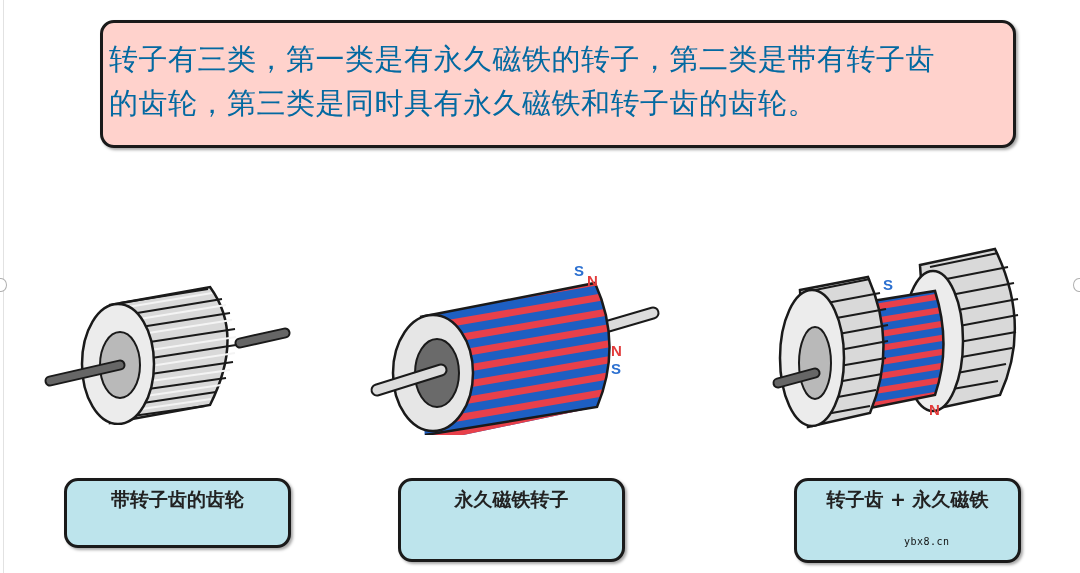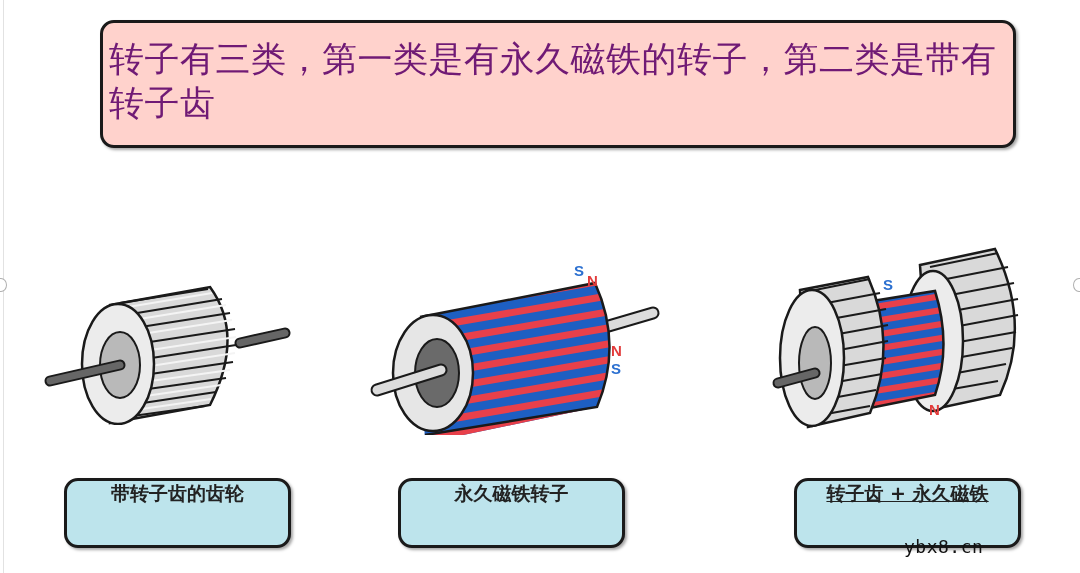--- a/index.html
+++ b/index.html
@@ -10,45 +10,46 @@
   .edge-line-left { position: absolute; left: 3px; top: 0; width: 1px; height: 573px; background: #e2e2e2; }
   .edge-handle-left { position: absolute; left: -5px; top: 278px; width: 10px; height: 12px; border: 1px solid #b0b0b0; border-radius: 50%; background: #fff; }
   .edge-handle-right { position: absolute; right: -5px; top: 278px; width: 10px; height: 12px; border: 1px solid #b0b0b0; border-radius: 50%; background: #fff; }
   .intro-box {
     position: absolute; left: 100px; top: 20px; width: 916px; height: 128px;
     background: #ffd2cc; border: 3px solid #1a1a1a; border-radius: 14px;
     box-shadow: 2px 2px 3px rgba(0,0,0,0.35); box-sizing: border-box;
     padding: 14px 6px 0 6px;
   }
   .intro-text {
-    font-size: 35px; line-height: 44px; color: #701a75; letter-spacing: 0.5px;
-    font-family: Liberation Sans, sans-serif;
+    font-size: 29px; line-height: 44px; color: #0369a1; letter-spacing: 0.5px;
+    font-family: Liberation Serif, serif;
   }
   .rotor { position: absolute; }
   .label-box {
     position: absolute; background: #bde4ec; border: 3px solid #1a1a1a; border-radius: 14px;
     box-shadow: 2px 2px 3px rgba(0,0,0,0.35); box-sizing: border-box;
     text-align: center; font-weight: bold; color: #222; font-size: 19px; line-height: 25px;
-    padding-top: 0;
+    padding-top: 6px;
   }
   .watermark {
     position: absolute; left: 904px; top: 536px; font-family: "DejaVu Sans Mono", monospace;
-    font-size: 18px; color: #111; letter-spacing: 0.5px; text-align: center;
+    font-size: 10px; color: #111; letter-spacing: 0.5px; text-align: center;
   }
   .pole { position: absolute; font-weight: bold; font-size: 15px; font-family: "Liberation Sans", sans-serif; }
 </style>
 </head>
 <body>
 
 <div class="edge-line-left"></div>
 <div class="edge-handle-left"></div>
 <div class="edge-handle-right"></div>
 
 <div class="intro-box">
   <div class="intro-text">转子有三类，第一类是有永久磁铁的转子，第二类是带有转子齿</div>
+  <div class="intro-text">的齿轮，第三类是同时具有永久磁铁和转子齿的齿轮。</div>
 </div>
 
 <svg class="rotor" style="left:40px; top:285px;" width="260" height="140" viewBox="0 0 260 140">
 
   <line x1="200" y1="58" x2="245" y2="48" stroke="#1a1a1a" stroke-width="11" stroke-linecap="round"></line>
   <line x1="200" y1="58" x2="245" y2="48" stroke="#666" stroke-width="7" stroke-linecap="round"></line>
 
   <path d="M70 20 L170 2 Q205 50 170 120 L70 138 Z" fill="#d9d9d9" stroke="#1a1a1a" stroke-width="2.5"></path>
 
   <g stroke="#1a1a1a" stroke-width="2">
@@ -170,20 +171,20 @@
 
   <line x1="45" y1="128" x2="8" y2="138" stroke="#1a1a1a" stroke-width="11" stroke-linecap="round"></line>
   <line x1="45" y1="128" x2="8" y2="138" stroke="#666" stroke-width="7" stroke-linecap="round"></line>
 </svg>
 <span class="pole" style="left:883px; top:276px; color:#2a6fd0;">S</span>
 <span class="pole" style="left:929px; top:401px; color:#e23b3b;">N</span>
 
 <div class="label-box" style="left:64px; top:478px; width:227px; height:70px;">
   <div>带转子齿的齿轮</div>
 </div>
-<div class="label-box" style="left:398px; top:478px; width:227px; height:70px;">
+<div class="label-box" style="left:398px; top:478px; width:227px; height:84px;">
   <div>永久磁铁转子</div>
 </div>
-<div class="label-box" style="left:794px; top:478px; width:227px; height:70px;text-decoration:underline;">
+<div class="label-box" style="left:794px; top:478px; width:227px; height:85px;">
   <div>转子齿 + 永久磁铁</div>
 </div>
 
 <div class="watermark">ybx8.cn</div>
 
 </body></html>

